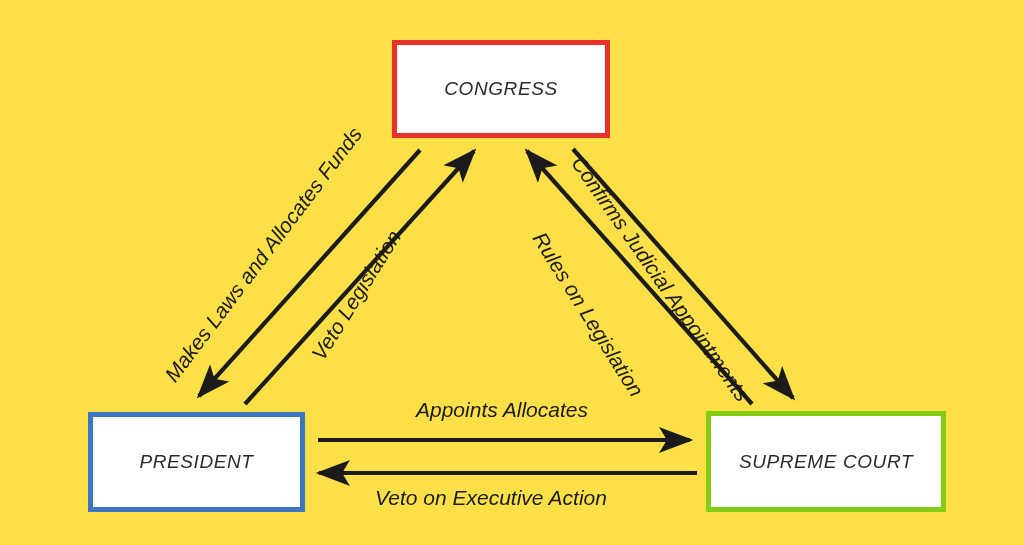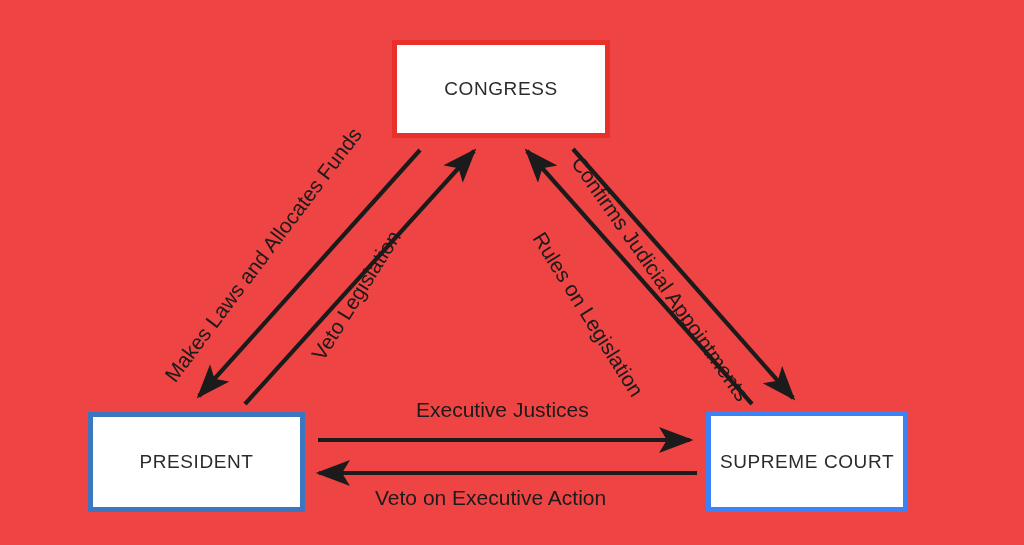--- a/index.html
+++ b/index.html
@@ -7,22 +7,23 @@
     padding: 0;
     background: #ffffff;
   }
   body {
     font-family: "Liberation Sans", sans-serif;
   }
   #stage {
     position: relative;
     width: 1024px;
     height: 545px;
-    background: #ef4444;
+    background: #fde047;
     overflow: hidden;
+    font-style: italic;
   }
   #diagram-svg {
     position: absolute;
     left: 0;
     top: 0;
     width: 1024px;
     height: 545px;
   }
   .node-box {
     position: absolute;
@@ -49,23 +50,23 @@
   #box-president {
     left: 88px;
     top: 412px;
     width: 217px;
     height: 100px;
     border: 5px solid #3b76be;
   }
   #box-supreme-court {
     left: 706px;
     top: 411px;
-    width: 202px;
+    width: 240px;
     height: 101px;
-    border: 5px solid #3b82f6;
+    border: 5px solid #84cc16;
   }
   .edge-label {
     position: absolute;
     font-size: 21px;
     color: #1b1b1b;
     white-space: nowrap;
     transform-origin: 0 0;
     font-family: "Liberation Sans", sans-serif;
   }
   #label-makes-laws {
@@ -135,17 +136,17 @@
   </div>
 
   <div class="edge-label" id="label-makes-laws">Makes Laws and Allocates Funds</div>
 
   <div class="edge-label" id="label-veto">Veto Legislation</div>
 
   <div class="edge-label" id="label-rules-on-legislation">Rules on Legislation</div>
 
   <div class="edge-label" id="label-confirms">Confirms Judicial Appointments</div>
 
-  <div class="edge-label" id="label-appoints-justices">Executive Justices</div>
+  <div class="edge-label" id="label-appoints-justices">Appoints Allocates</div>
 
   <div class="edge-label" id="label-rules-executive">Veto on Executive Action</div>
 
 </div>
 
 </body></html>

